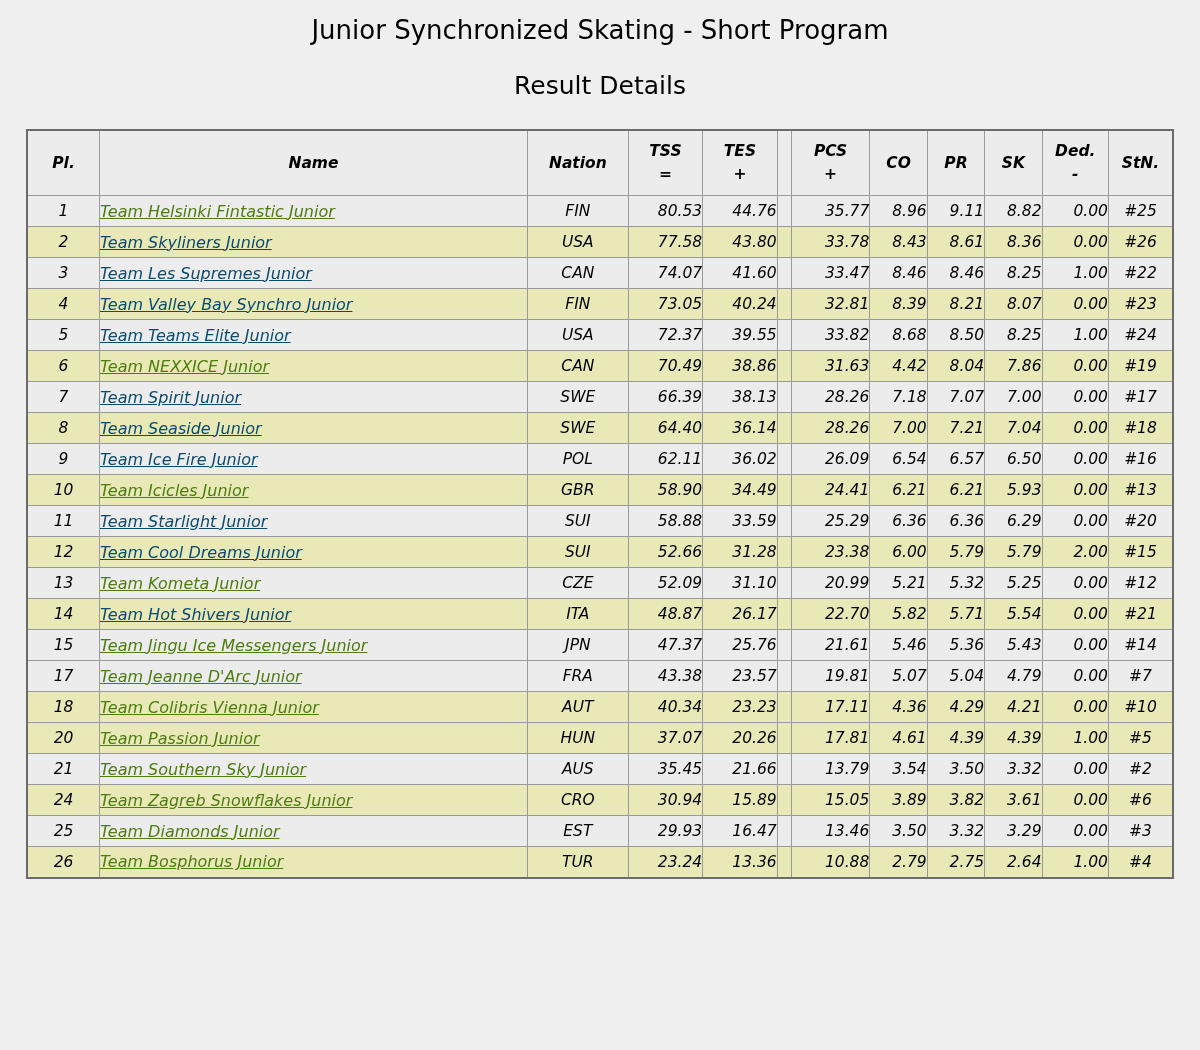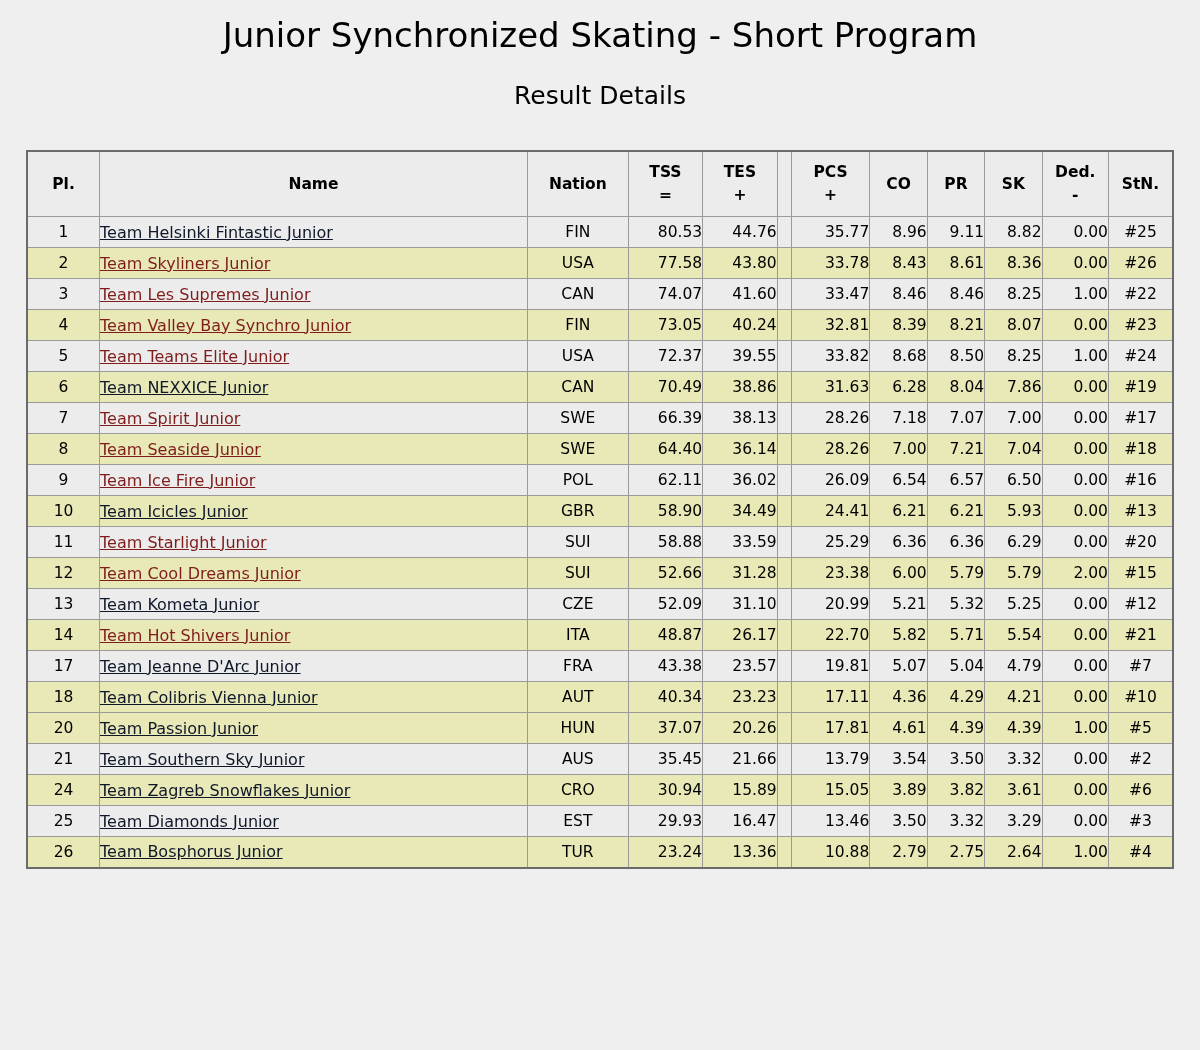--- a/index.html
+++ b/index.html
@@ -18,36 +18,37 @@
     width: 1200px;
     height: 1050px;
     box-sizing: border-box;
     position: relative;
   }
   .title-block {
     text-align: center;
     padding-top: 14px;
   }
   .main-title {
-    font-size: 34px;
+    font-size: 26px;
     font-weight: 400;
     line-height: 1.25;
     margin: 0;
     letter-spacing: 0px;
   }
   .sub-title {
     font-size: 25px;
     font-weight: 400;
     margin: 0;
     padding-top: 24px;
   }
   .table-wrap {
-    margin: 11px auto;
+    margin: 0 auto;
     width: 1148px;
     padding-top: 29px;
+    font-style: italic;
   }
   table.results {
     border-collapse: collapse;
     width: 100%;
     background: #ececec;
     border: 2px solid #6b6b6b;
     table-layout: fixed;
   }
   table.results th,
   table.results td {
@@ -100,22 +101,22 @@
     border-right: 1px solid #9a9a9a;
   }
   th.gap {
     border-left: 1px solid #9a9a9a;
     border-right: 1px solid #9a9a9a;
   }
   a.team-link {
     text-decoration: underline;
     font-size: 16px;
   }
-  a.link-unvisited { color: #0f172a; }
-  a.link-visited   { color: #7f1d1d; }
+  a.link-unvisited { color: #4d7c0f; }
+  a.link-visited   { color: #0c4a6e; }
 
   
   col.c-pl     { width: 72px; }
   col.c-name   { width: 425px; }
   col.c-nation { width: 100px; }
   col.c-tss    { width: 74px; }
   col.c-tes    { width: 74px; }
   col.c-gap    { width: 14px; }
   col.c-pcs    { width: 78px; }
   col.c-co     { width: 57px; }
@@ -264,21 +265,21 @@
             <td class="stn">#24</td>
           </tr>
           <tr class="even">
             <td class="pl">6</td>
             <td class="name"><a class="team-link link-unvisited" href="#">Team NEXXICE Junior</a></td>
             <td class="nation">CAN</td>
             <td class="num">70.49</td>
             <td class="num">38.86</td>
             <td class="gap"></td>
             <td class="num">31.63</td>
-            <td class="num">6.28</td>
+            <td class="num">4.42</td>
             <td class="num">8.04</td>
             <td class="num">7.86</td>
             <td class="num">0.00</td>
             <td class="stn">#19</td>
           </tr>
           <tr class="odd">
             <td class="pl">7</td>
             <td class="name"><a class="team-link link-visited" href="#">Team Spirit Junior</a></td>
             <td class="nation">SWE</td>
             <td class="num">66.39</td>
@@ -383,20 +384,34 @@
             <td class="num">26.17</td>
             <td class="gap"></td>
             <td class="num">22.70</td>
             <td class="num">5.82</td>
             <td class="num">5.71</td>
             <td class="num">5.54</td>
             <td class="num">0.00</td>
             <td class="stn">#21</td>
           </tr>
           <tr class="odd">
+            <td class="pl">15</td>
+            <td class="name"><a class="team-link link-unvisited" href="#">Team Jingu Ice Messengers Junior</a></td>
+            <td class="nation">JPN</td>
+            <td class="num">47.37</td>
+            <td class="num">25.76</td>
+            <td class="gap"></td>
+            <td class="num">21.61</td>
+            <td class="num">5.46</td>
+            <td class="num">5.36</td>
+            <td class="num">5.43</td>
+            <td class="num">0.00</td>
+            <td class="stn">#14</td>
+          </tr>
+          <tr class="odd">
             <td class="pl">17</td>
             <td class="name"><a class="team-link link-unvisited" href="#">Team Jeanne D'Arc Junior</a></td>
             <td class="nation">FRA</td>
             <td class="num">43.38</td>
             <td class="num">23.57</td>
             <td class="gap"></td>
             <td class="num">19.81</td>
             <td class="num">5.07</td>
             <td class="num">5.04</td>
             <td class="num">4.79</td>

